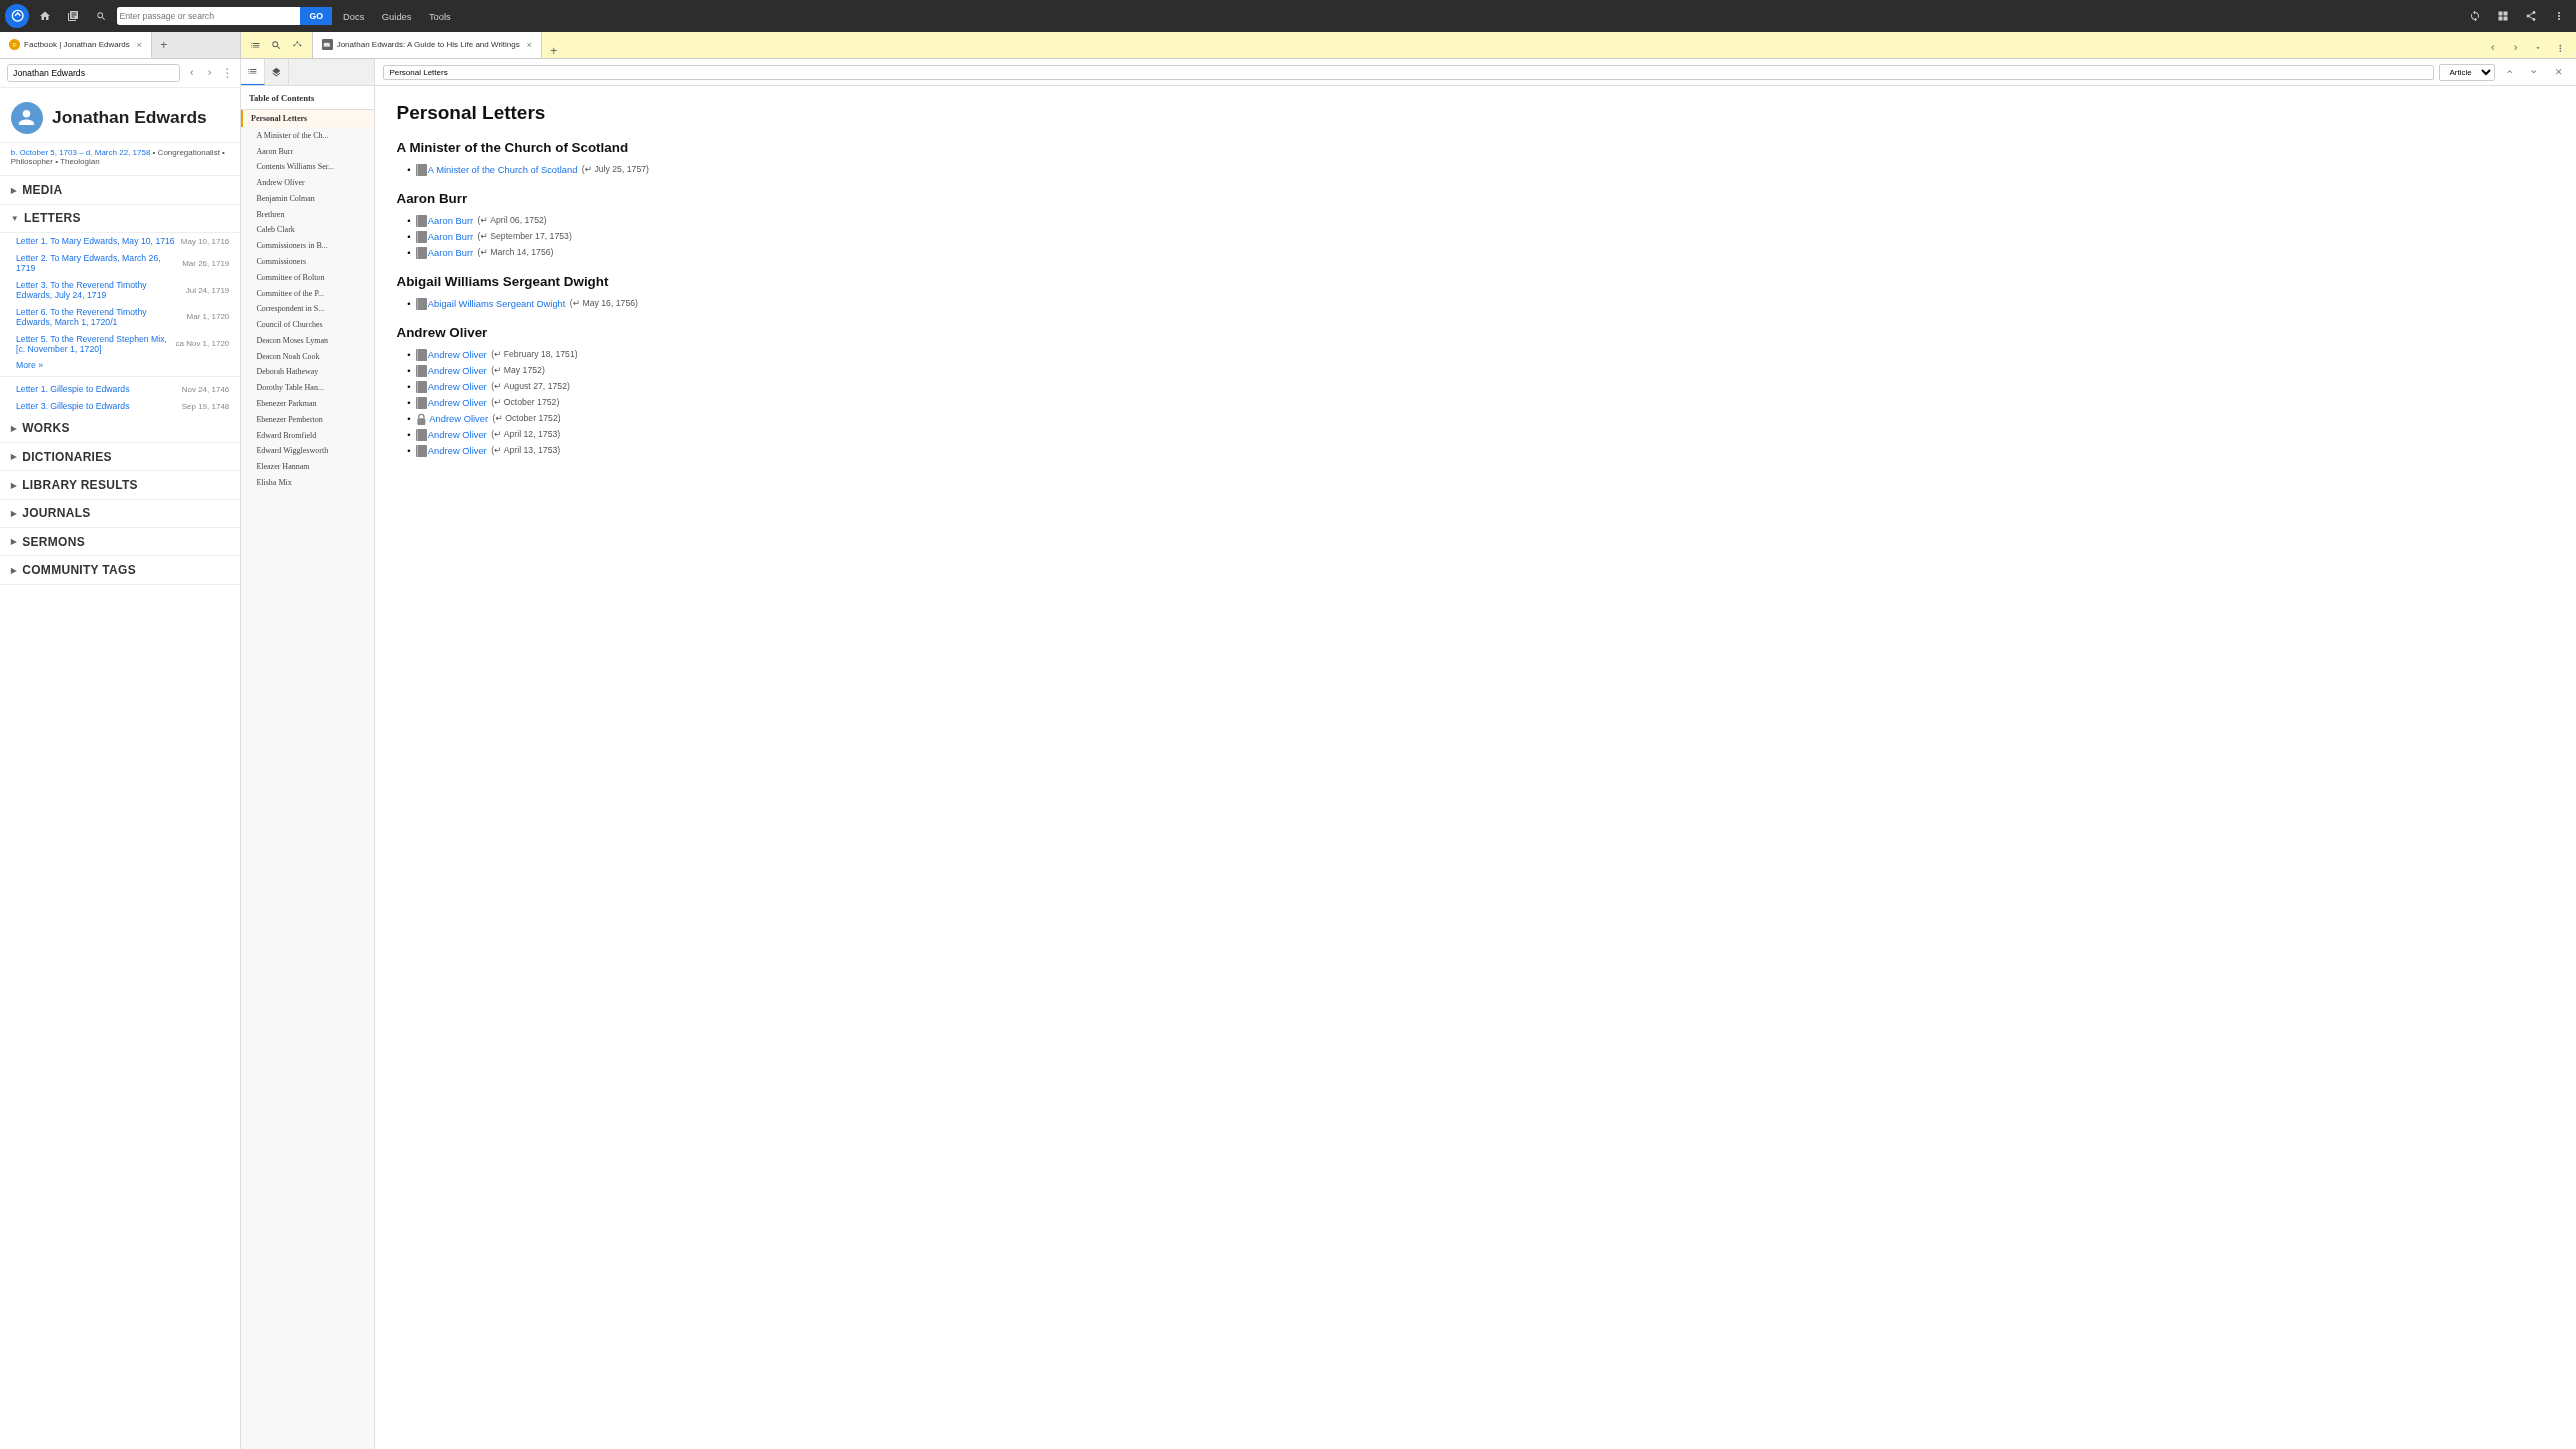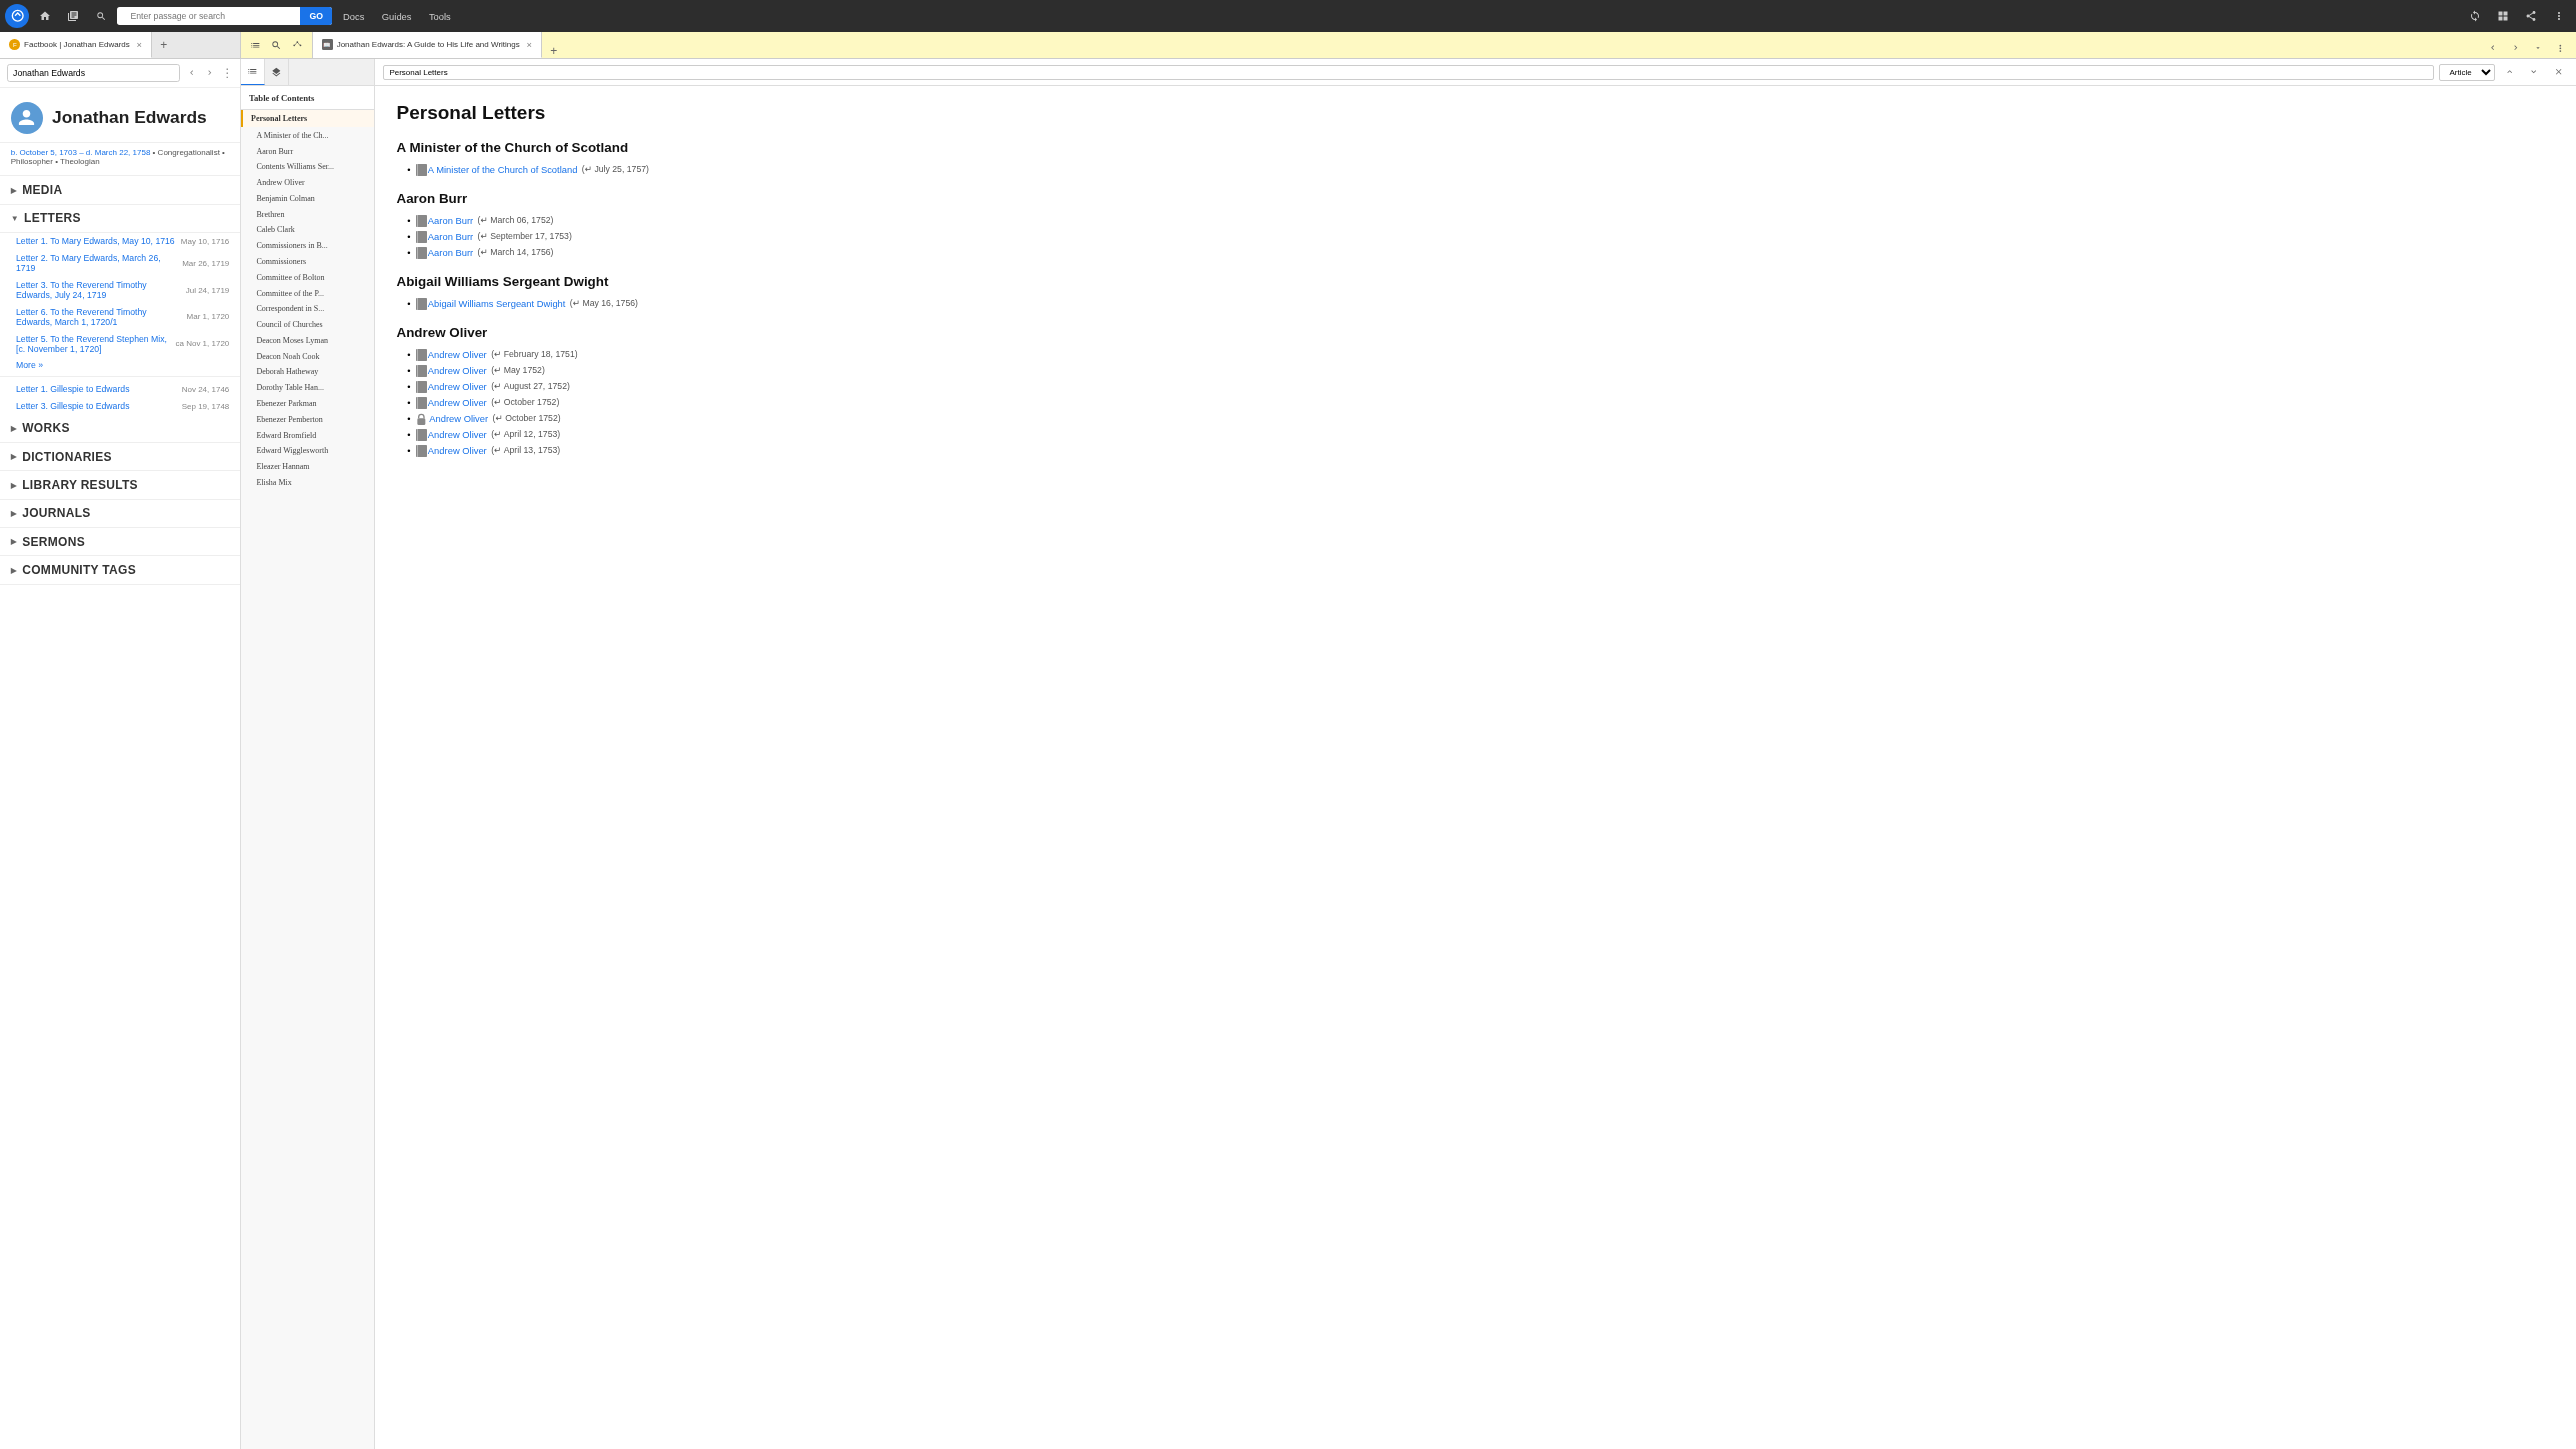--- a/index.html
+++ b/index.html
@@ -12,21 +12,21 @@
     .nav-logo {
       width: 24px; height: 24px; background: #1a73e8; border-radius: 50%; display: flex; align-items: center; justify-content: center; color: white; font-weight: bold; font-size: 12px; flex-shrink: 0;
     }
     .nav-icon-btn {
       width: 24px; height: 24px; display: flex; align-items: center; justify-content: center; color: #ccc; cursor: pointer; border-radius: 2.7px; flex-shrink: 0;
     }
     .search-bar {
       display: flex; align-items: center; background: white; border-radius: 2.7px; overflow: hidden; flex: 0 0 215px;
     }
     .search-bar input {
-      border: none; outline: none; padding: 4px 13px; font-size: 8.7px; width: 100%; background: transparent;
+      border: none; outline: none; padding: 4px 2px; font-size: 8.7px; width: 100%; background: transparent;
     }
     .go-btn {
       background: #1a73e8; color: white; border: none; padding: 4px 9.4px; cursor: pointer; font-size: 8.7px; font-weight: bold; height: 100%;
     }
     .nav-text-btn {
       color: #ccc; cursor: pointer; padding: 4px 6.7px; font-size: 9.4px; border-radius: 2.7px;
     }
     .nav-spacer { flex: 1; }
     .nav-right { display: flex; align-items: center; gap: 4px; }
     .tab {
@@ -475,21 +475,21 @@
             <span class="doc-meta">&nbsp;(↵&nbsp;<span>July 25, 1757</span>)</span>
           </span>
         </div>
 
         <h2 class="doc-section-title">Aaron Burr</h2>
         <div class="doc-bullet">
           <span class="bullet-point">•</span>
           <span class="book-icon"></span>
           <span style="display:inline-flex;align-items:center;gap:2px;">
             <a class="doc-link">Aaron Burr</a>
-            <span class="doc-meta">&nbsp;(↵&nbsp;<span>March 06, 1752</span>)</span>
+            <span class="doc-meta">&nbsp;(↵&nbsp;<span>April 06, 1752</span>)</span>
           </span>
         </div>
         <div class="doc-bullet">
           <span class="bullet-point">•</span>
           <span class="book-icon"></span>
           <span style="display:inline-flex;align-items:center;gap:2px;">
             <a class="doc-link">Aaron Burr</a>
             <span class="doc-meta">&nbsp;(↵&nbsp;<span>September 17, 1753</span>)</span>
           </span>
         </div>

